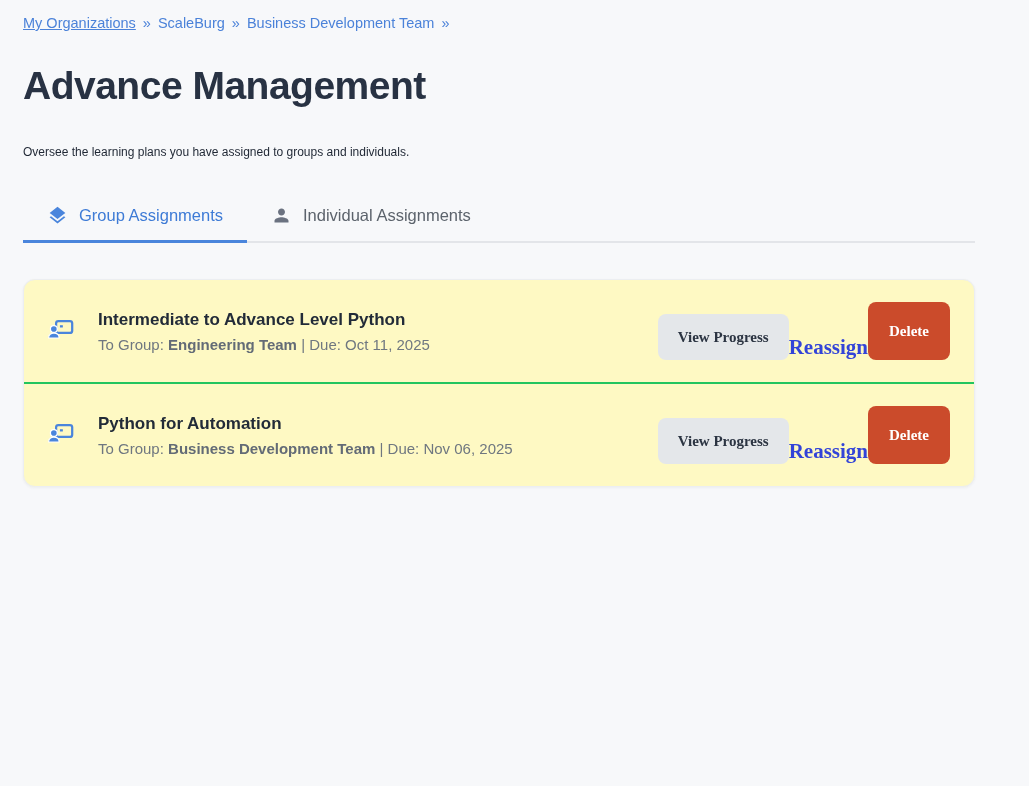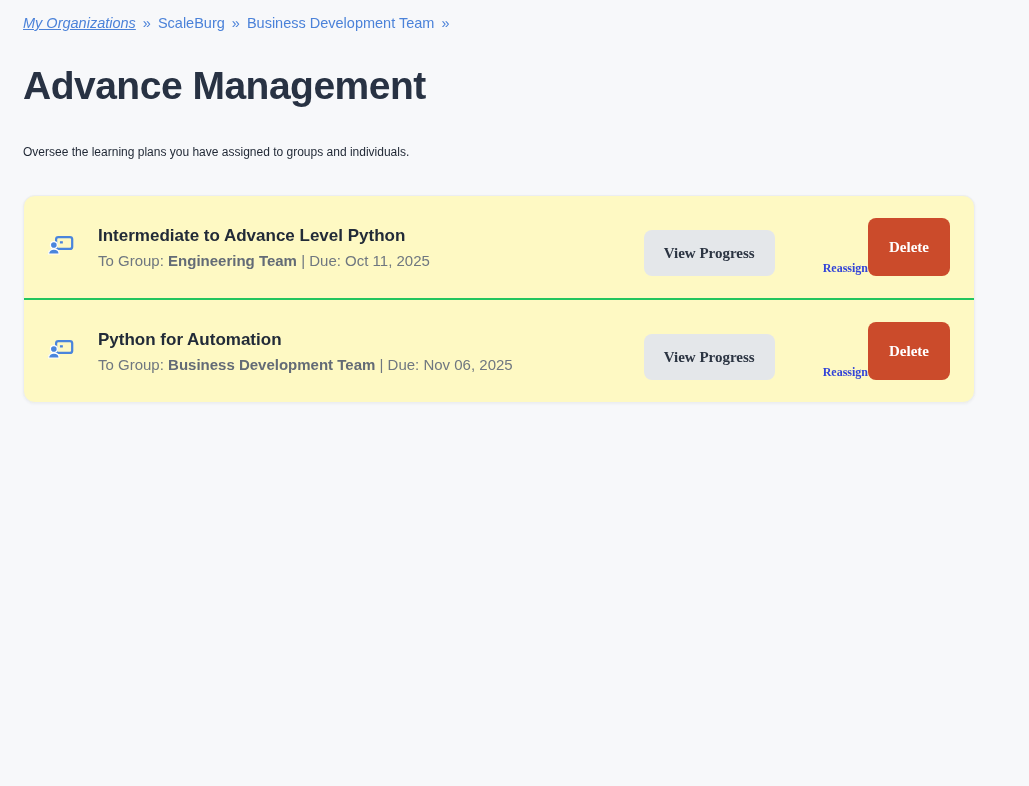--- a/index.html
+++ b/index.html
@@ -20,21 +20,21 @@
     color: #4b82d9;
     display: flex;
     align-items: center;
     gap: 7px;
   }
   .breadcrumb a {
     color: #4b82d9;
     text-decoration: none;
     cursor: pointer;
   }
-  .breadcrumb a.underlined { text-decoration: underline; font-style: italic; }
+  .breadcrumb a.underlined { text-decoration: underline; }
   .crumb-sep { color: #4b82d9; }
   
   h1.page-title {
     margin-top: 33px;
     font-size: 39px;
     font-weight: bold;
     letter-spacing: -0.5px;
     color: #283243;
   }
   .page-subtitle {
@@ -110,26 +110,25 @@
     border-radius: 8px;
     cursor: pointer;
     padding: 14px 20px;
     line-height: 1.2;
   }
   .btn-view {
     background: #e4e7ea;
     color: #2b3442;
   }
   .link-reassign {
-    font-size: 12px;
+    font-size: 21px;
     font-weight: bold;
     color: #3344d8;
     text-decoration: none;
     cursor: pointer;
-    margin-left: 48px;
   }
   .btn-delete {
     background: #cb4b2b;
     color: #ffffff;
     padding: 20px 21px;
   }
 </style>
 </head>
 <body>
 
@@ -141,20 +140,38 @@
     <a>ScaleBurg</a>
     <span class="crumb-sep">»</span>
     <a>Business Development Team</a>
     <span class="crumb-sep">»</span>
   </nav>
 
   <h1 class="page-title">Advance Management</h1>
 
   <p class="page-subtitle">Oversee the learning plans you have assigned to groups and individuals.</p>
 
+  <div class="tabs">
+    <div class="tab active">
+      <span>
+        <svg width="21" height="21" viewBox="0 0 24 24" fill="#4a85dc">
+          <path d="M11.99 18.54l-7.37-5.73L3 14.07l9 7 9-7-1.63-1.27-7.38 5.74zM12 16l7.36-5.73L21 9l-9-7-9 7 1.63 1.27L12 16z"></path>
+        </svg>
+      </span>
+      <span>Group Assignments</span>
+    </div>
+    <div class="tab">
+      <span>
+        <svg width="21" height="21" viewBox="0 0 24 24" fill="#6b7280">
+          <path d="M12 12c2.21 0 4-1.79 4-4s-1.79-4-4-4-4 1.79-4 4 1.79 4 4 4zm0 2c-2.67 0-8 1.34-8 4v2h16v-2c0-2.66-5.33-4-8-4z"></path>
+        </svg>
+      </span>
+      <span>Individual Assignments</span>
+    </div>
+  </div>
 
   <div class="card">
 
     <div class="assign-row">
       <span class="row-icon">
         <svg width="27" height="27" viewBox="0 0 24 24">
           <rect x="7.2" y="4.5" width="14.3" height="10.6" rx="2" fill="none" stroke="#4a85dc" stroke-width="2"></rect>
           <rect x="10.6" y="8.2" width="2.6" height="2" fill="#4a85dc"></rect>
           <circle cx="5.2" cy="11.6" r="3.6" fill="#ffffff"></circle>
           <circle cx="5.2" cy="11.6" r="2.5" fill="#4a85dc"></circle>

